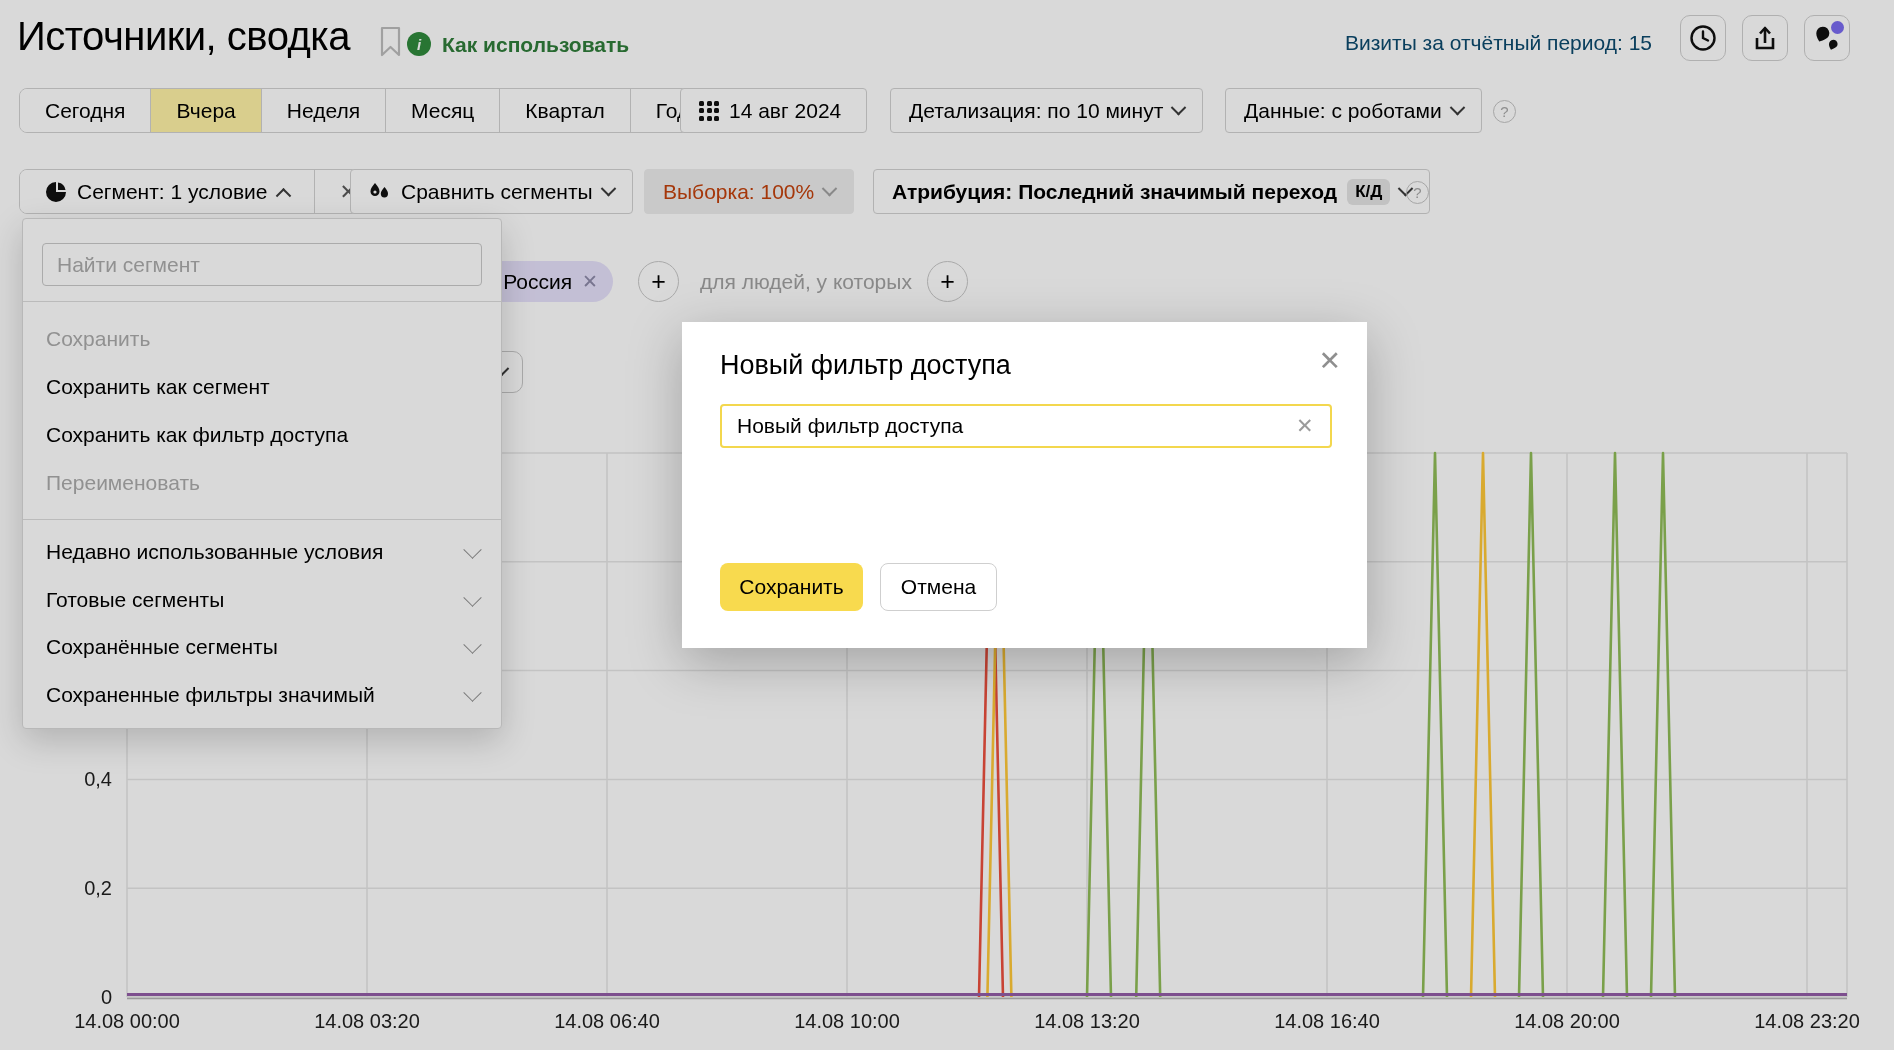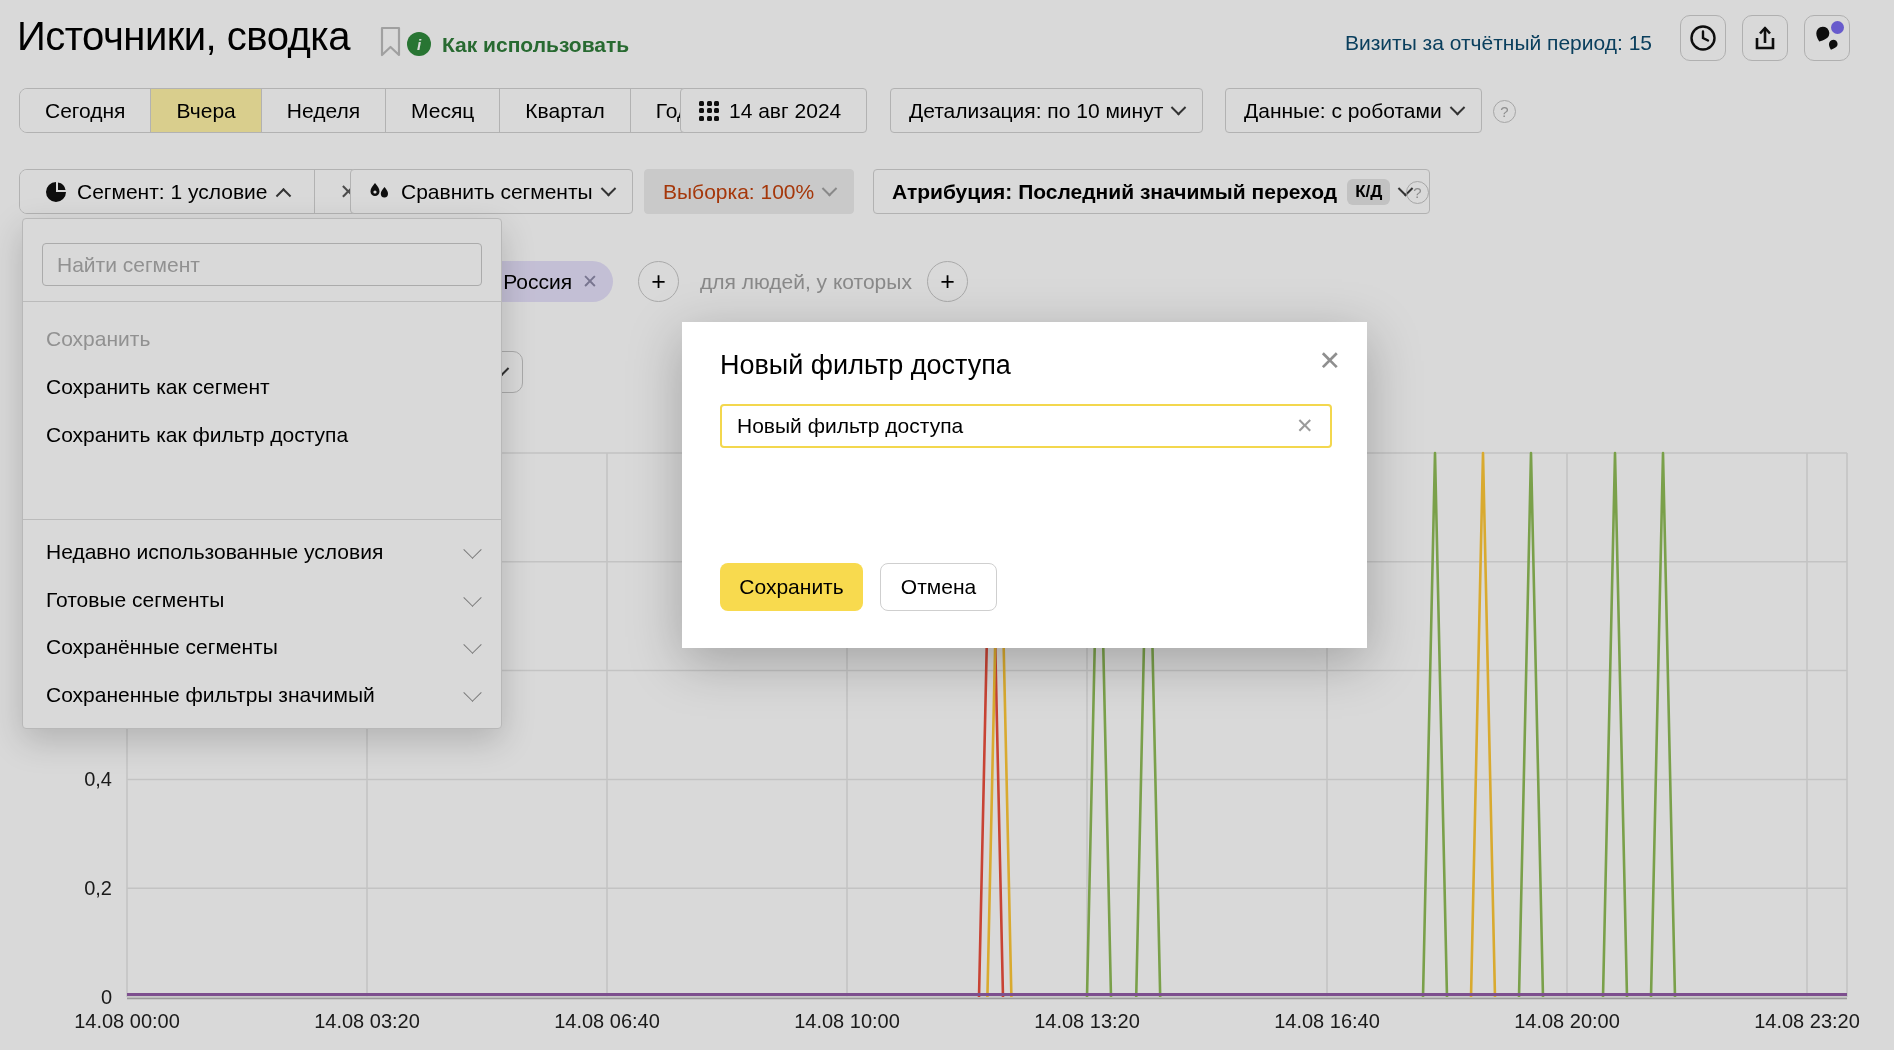--- a/index.html
+++ b/index.html
@@ -250,20 +250,21 @@
   <div class="abs fragment-btn">
     <span class="chev"></span>
   </div>
 
   <div class="abs panel">
     <input class="search" type="text" placeholder="Найти сегмент" style="">
     <div class="divider" style="top:82px;"></div>
     <div class="menu-item disabled" style="top:96px;">Сохранить</div>
     <div class="menu-item" style="top:144px;">Сохранить как сегмент</div>
     <div class="menu-item" style="top:192px;">Сохранить как фильтр доступа</div>
+    <div class="menu-item disabled" style="top:240px;">Переименовать</div>
     <div class="divider" style="top:300px;"></div>
     <div class="section-item" style="top:309px;">
       <span>Недавно использованные условия</span>
       <span class="chev"></span>
     </div>
     <div class="section-item" style="top:357px;">
       <span>Готовые сегменты</span>
       <span class="chev"></span>
     </div>
     <div class="section-item" style="top:404px;">

